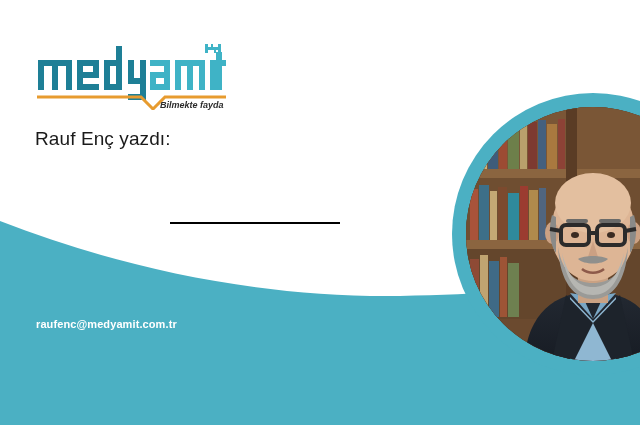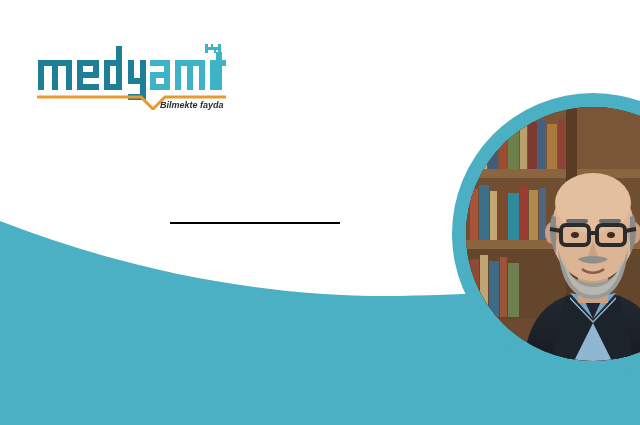--- a/index.html
+++ b/index.html
@@ -174,23 +174,25 @@
         <rect x="175" y="6" width="2" height="3"></rect>
         <rect x="178" y="12" width="2" height="3"></rect>
       </g>
 
       <path d="M1,59 L105,59 L117,71 L129,59 L190,59" fill="none" stroke="#E79B2F" stroke-width="3"></path>
 
       <text x="124" y="70" font-family="Liberation Sans, sans-serif" font-size="9" font-style="italic" font-weight="bold" fill="#2b2b2b">Bilmekte fayda var</text>
     </svg>
   </div>
 
+  <div class="byline">Rauf Enç yazdı:</div>
 
   <div class="headline-rule"></div>
 
+  <div class="email">raufenc@medyamit.com.tr</div>
 
   <div class="portrait">
     <div class="portrait-inner">
       <svg width="254" height="254" viewBox="0 0 254 254" xmlns="http://www.w3.org/2000/svg">
         <defs>
           <linearGradient id="lampGlow" x1="0" y1="0" x2="0" y2="1">
             <stop offset="0%" stop-color="#F4E3B6"></stop>
             <stop offset="100%" stop-color="#D9B578"></stop>
           </linearGradient>
           <linearGradient id="suit" x1="0" y1="0" x2="0" y2="1">

